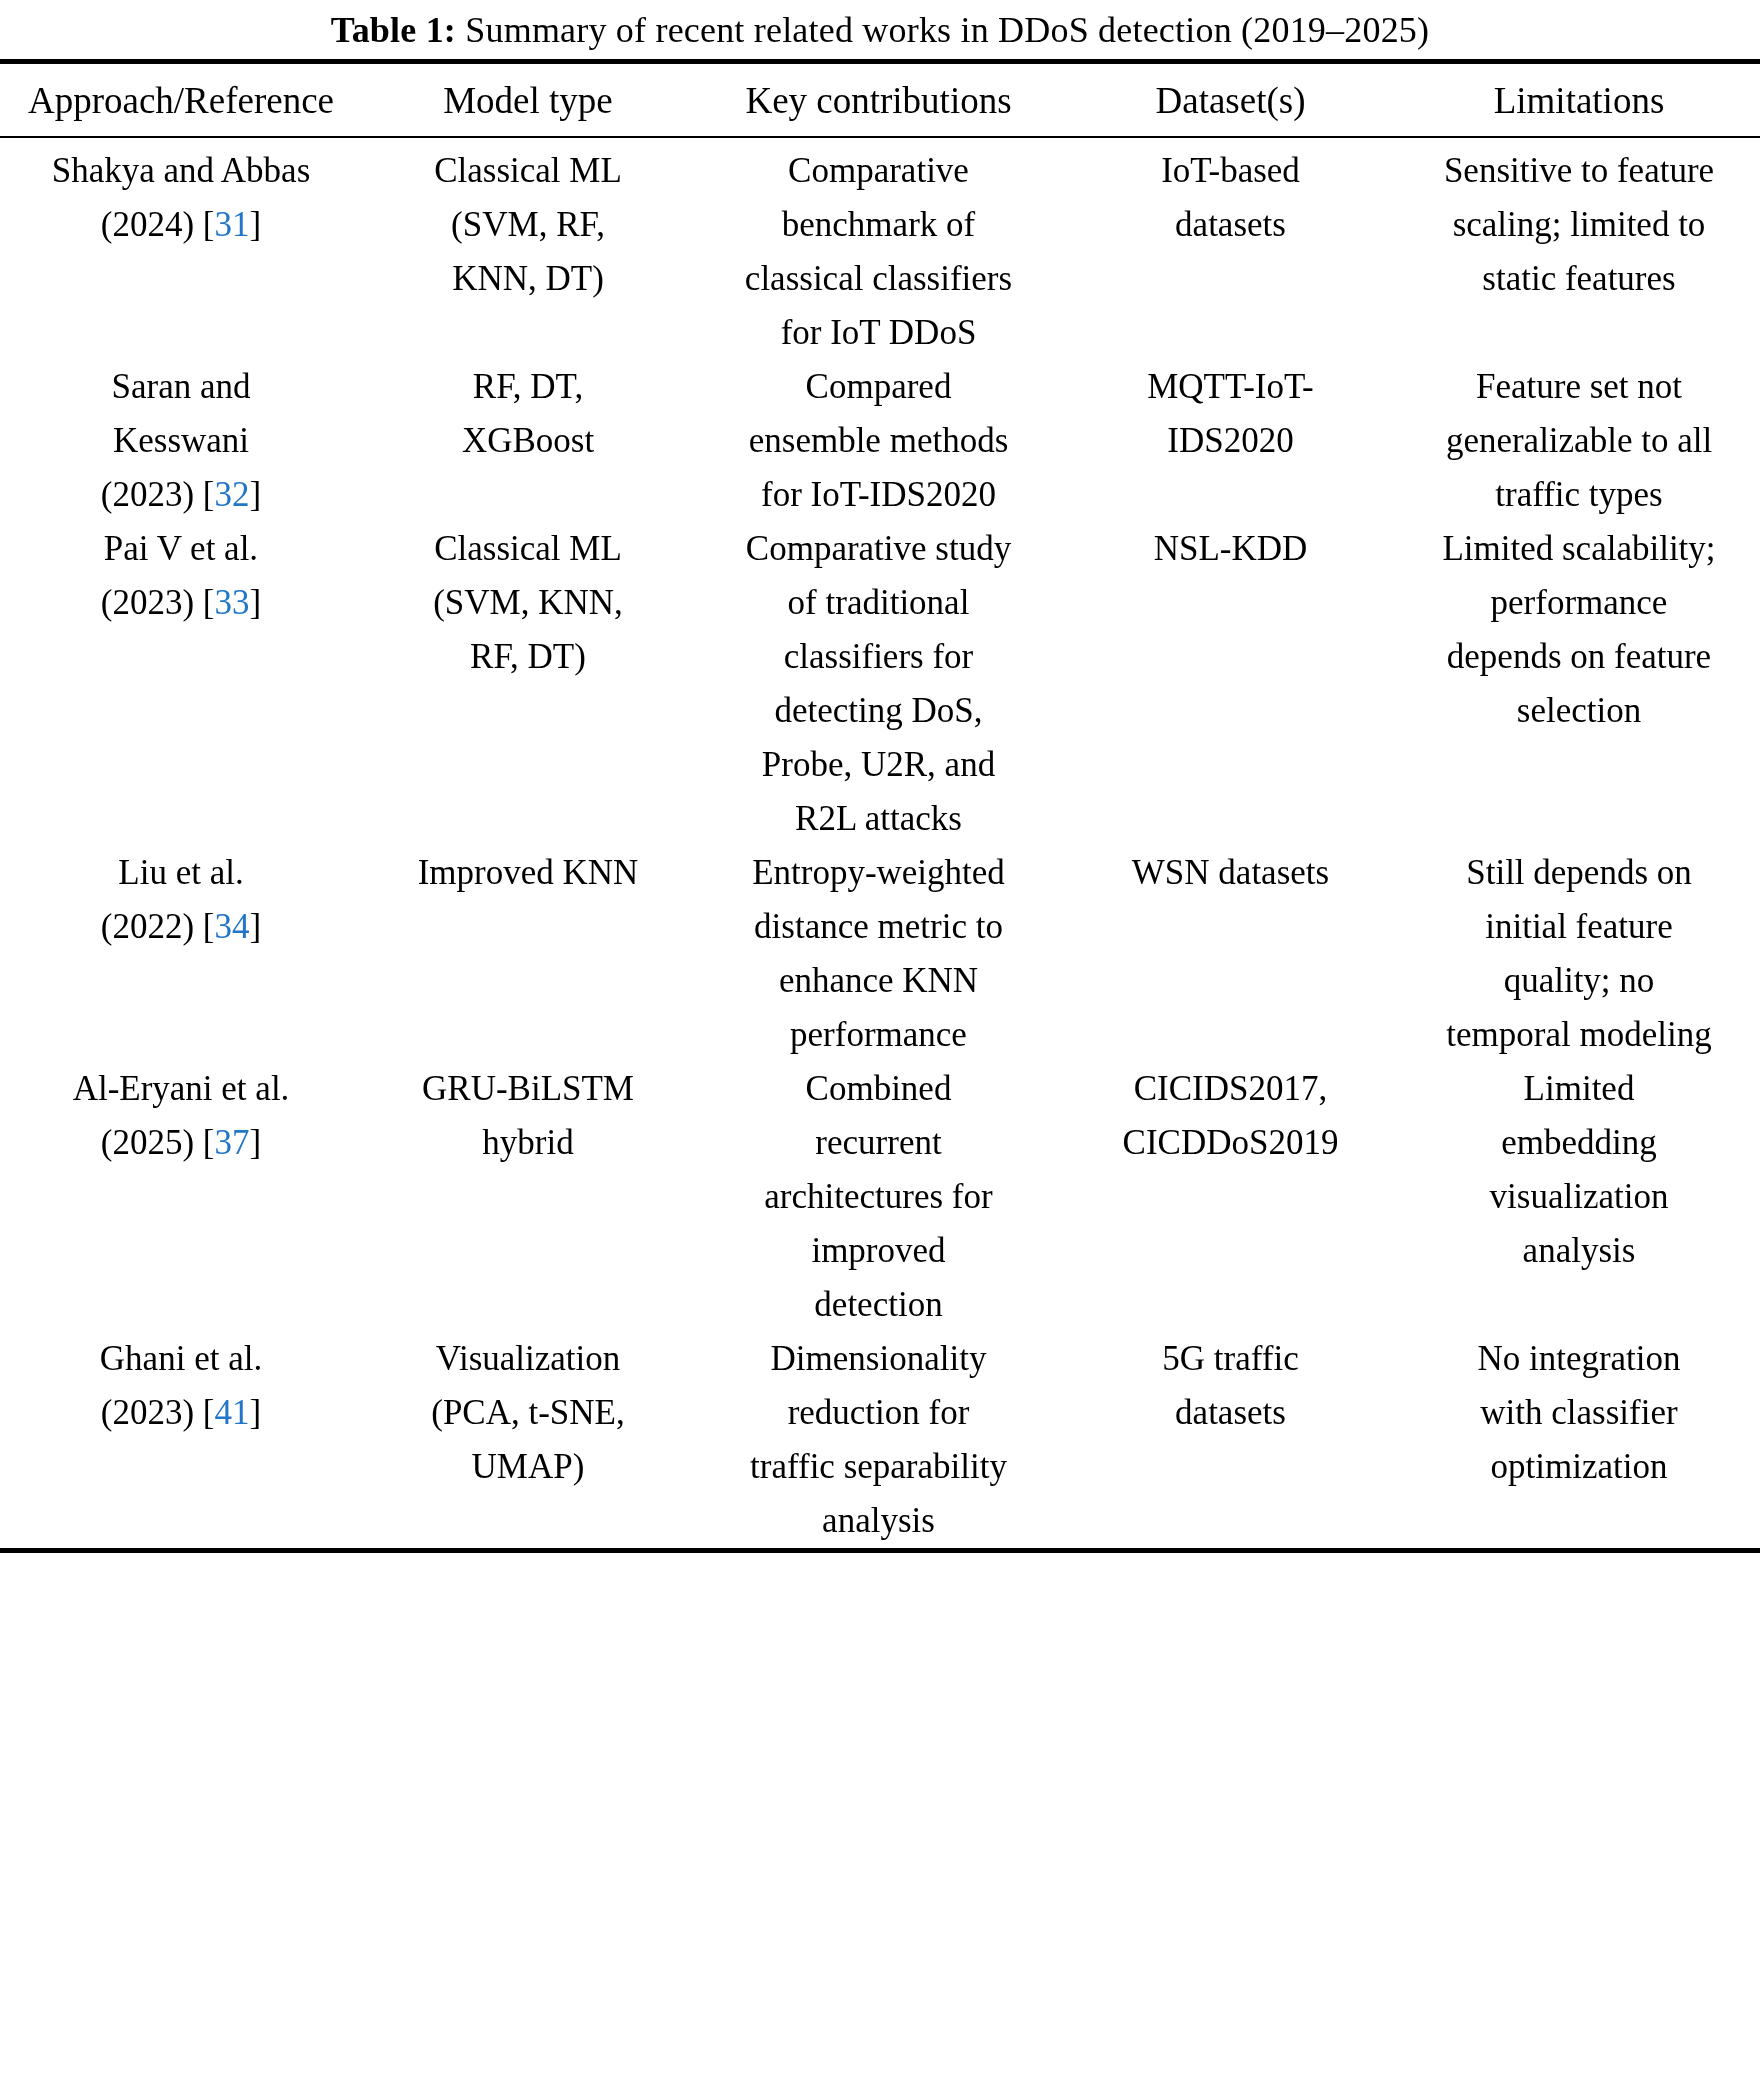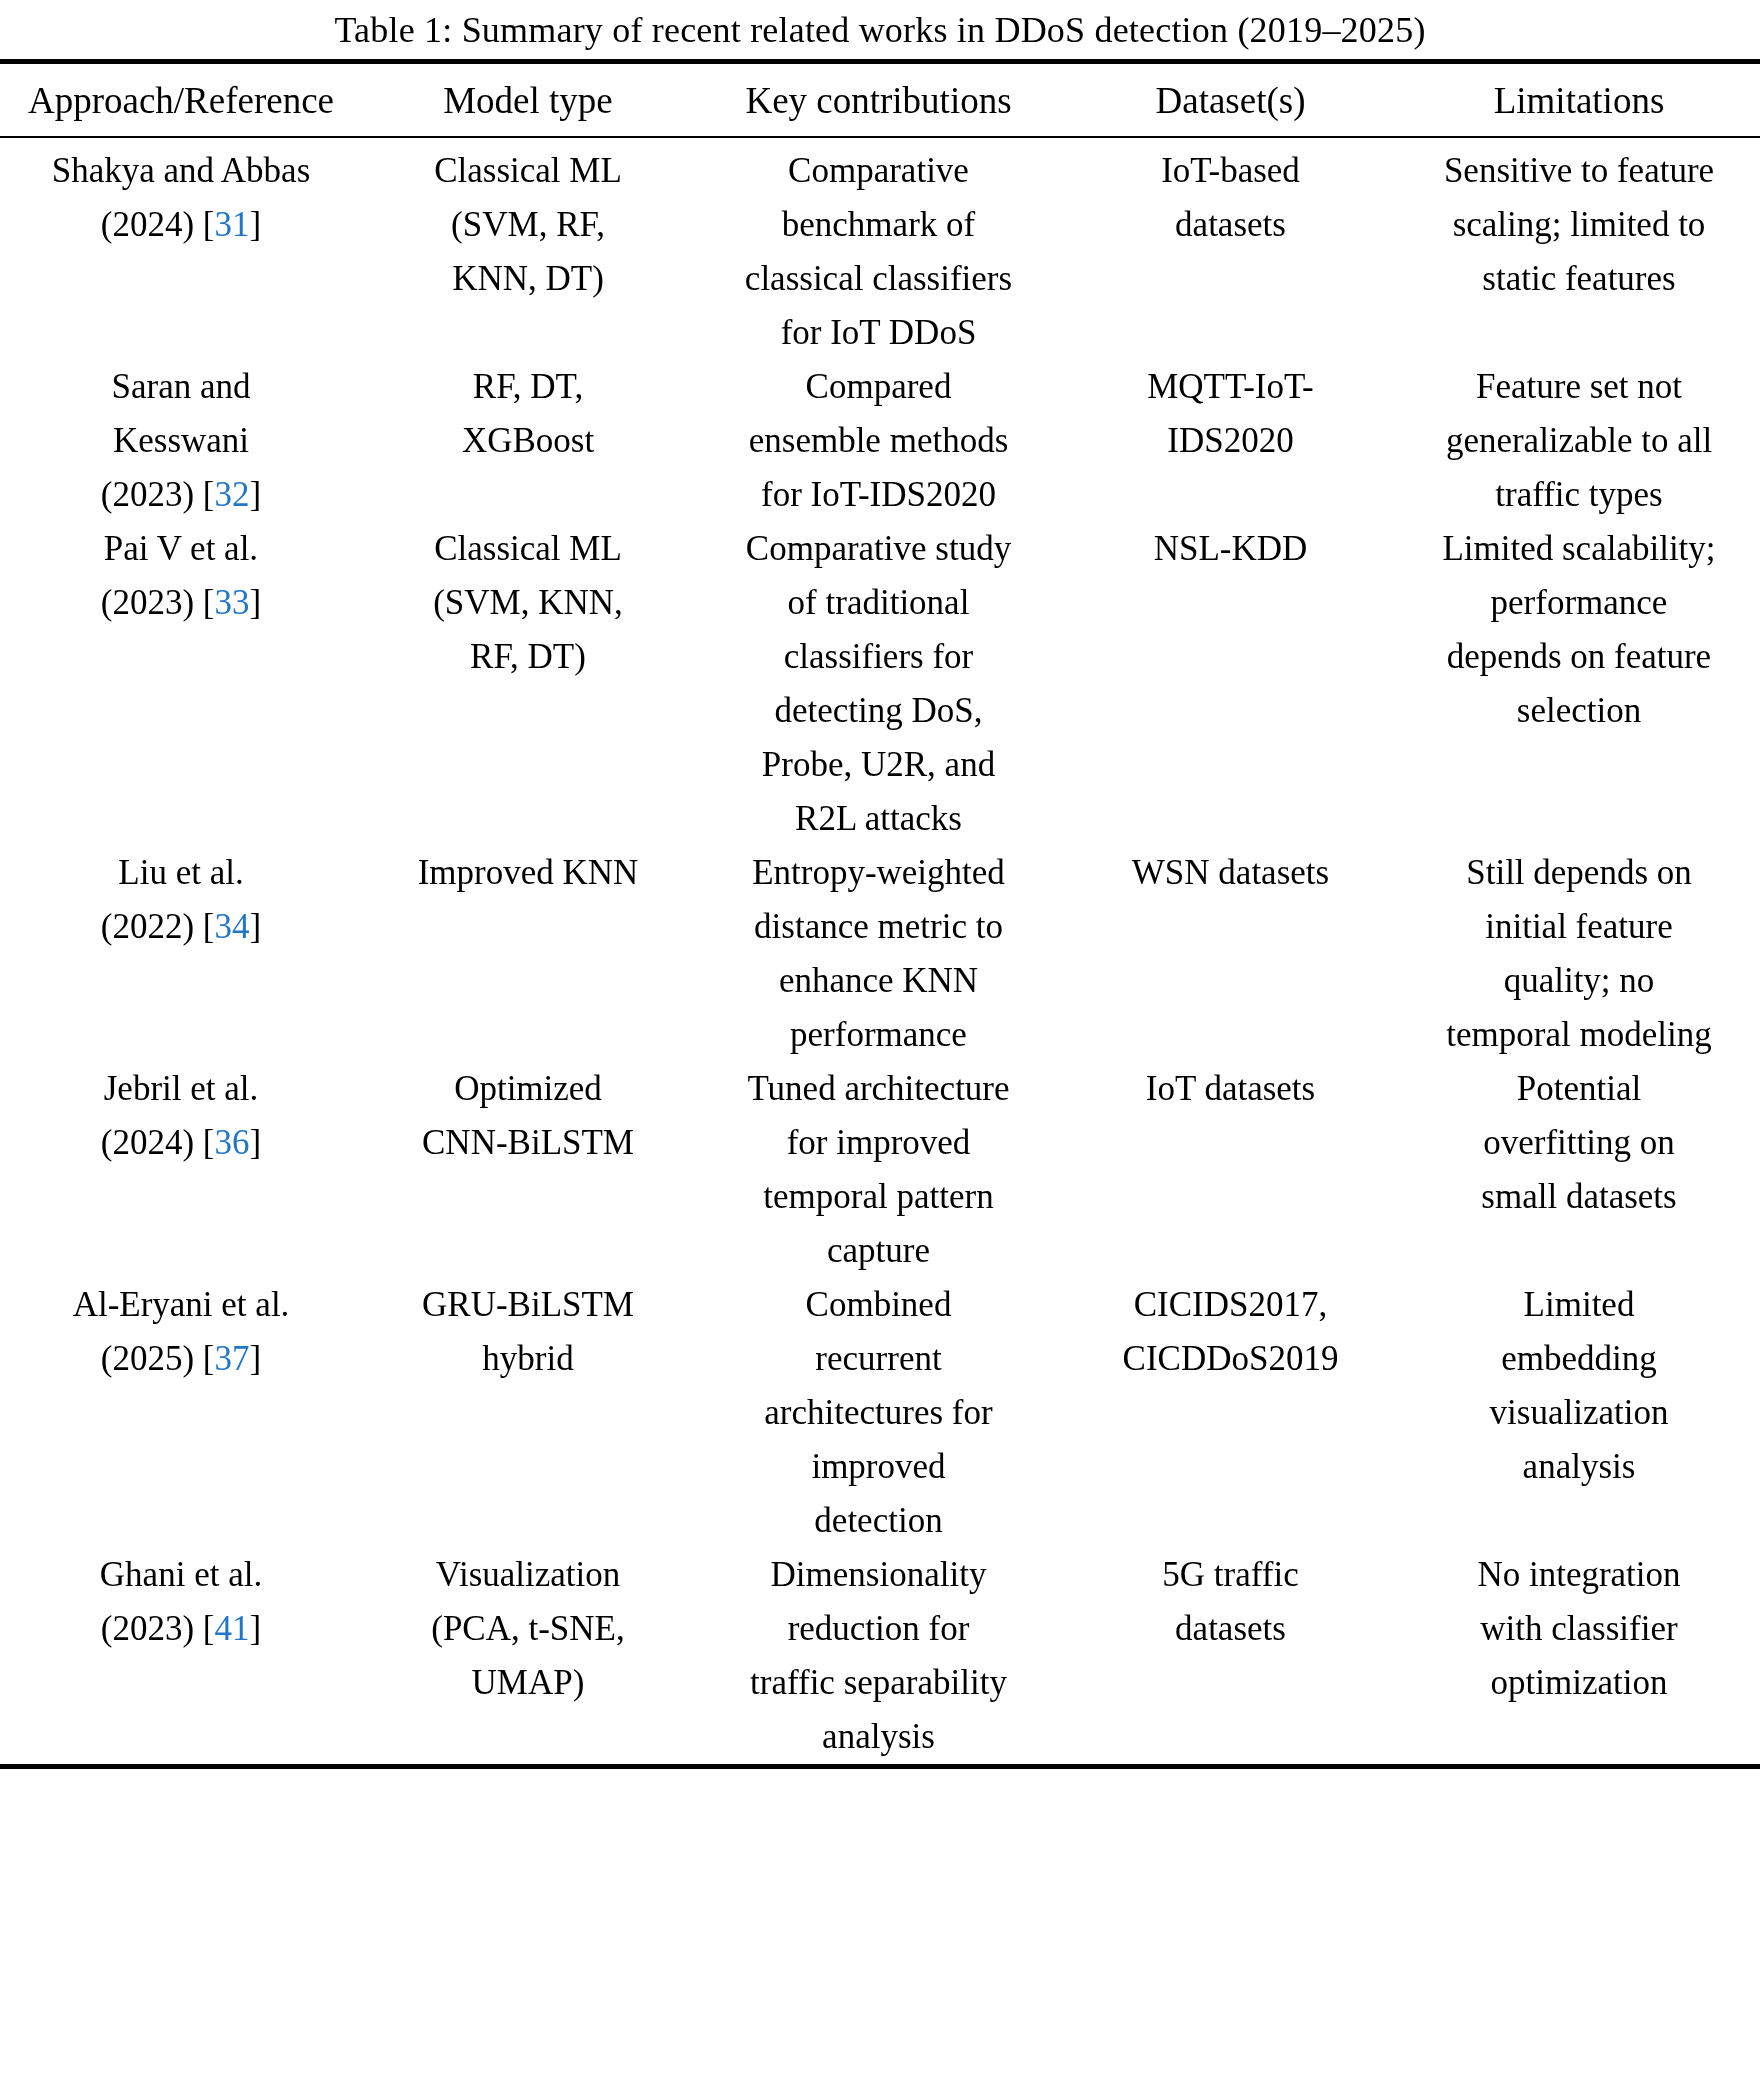--- a/index.html
+++ b/index.html
@@ -8,21 +8,21 @@
     font-family: "Liberation Serif", serif;
     color: #000000;
     position: relative;
   }
   .caption {
     width: 1760px; height: 59px;
     display: flex; align-items: center; justify-content: center;
     font-size: 36px;
     letter-spacing: 0.2px;
   }
-  .caption .cap-label { font-weight: normal; margin-right: 9.2px; }
+  .caption .cap-label { font-weight: bold; margin-right: 9.2px; }
   table.related-works {
     width: 1760px;
     border-collapse: collapse;
     table-layout: fixed;
     border-bottom: 5.5px solid #000;
   }
   thead th {
     border-top: 5.5px solid #000;
     border-bottom: 2.8px solid #000;
     height: 72px;
@@ -130,34 +130,20 @@
 enhance KNN
 performance</td>
     <td>WSN datasets</td>
     <td>Still depends on
 initial feature
 quality; no
 temporal modeling</td>
   </tr>
 
 
-  <tr>
-    <td><span>Jebril et al.
-(2024) [</span><span class="ref">36</span><span>]</span></td>
-    <td>Optimized
-CNN-BiLSTM</td>
-    <td>Tuned architecture
-for improved
-temporal pattern
-capture</td>
-    <td>IoT datasets</td>
-    <td>Potential
-overfitting on
-small datasets</td>
-  </tr>
 
   <tr>
     <td><span>Al-Eryani et al.
 (2025) [</span><span class="ref">37</span><span>]</span></td>
     <td>GRU-BiLSTM
 hybrid</td>
     <td>Combined
 recurrent
 architectures for
 improved

